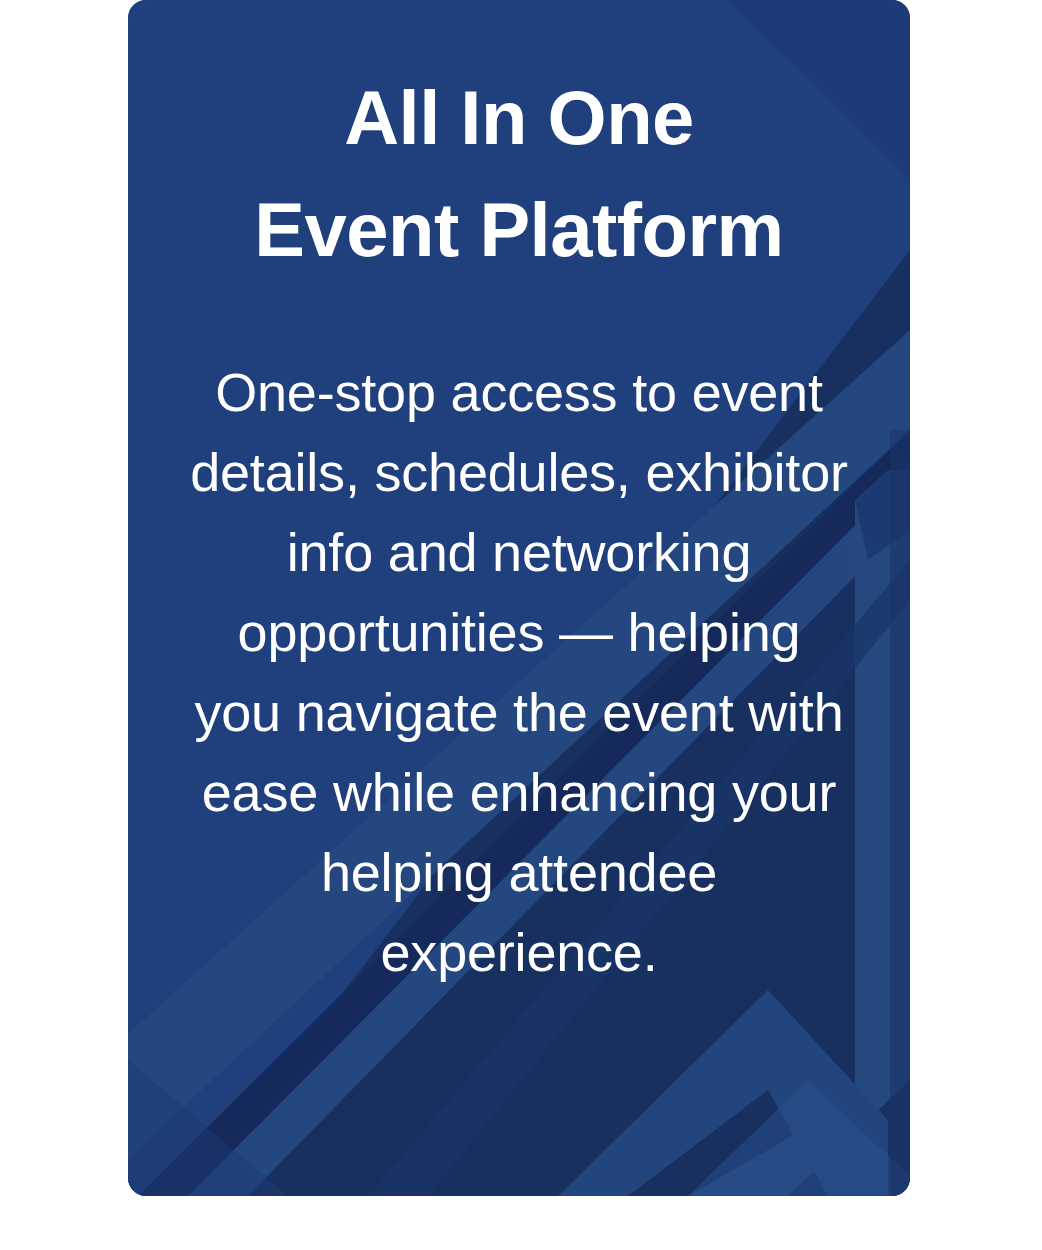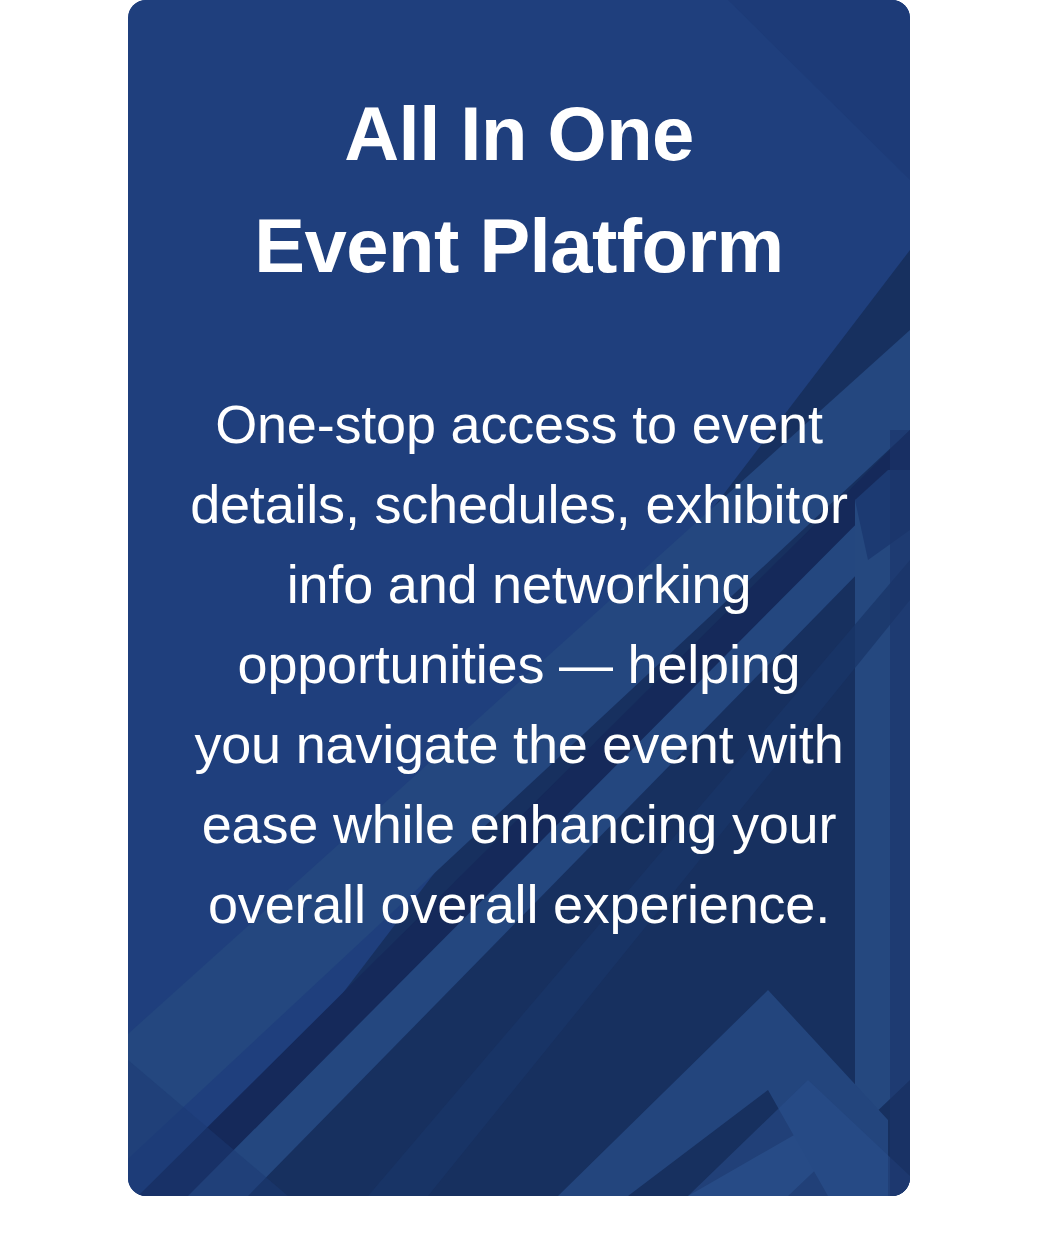--- a/index.html
+++ b/index.html
@@ -49,21 +49,21 @@
     align-items: center;
   }
 
   .card-title {
     color: #ffffff;
     font-size: 76px;
     font-weight: 700;
     line-height: 112px;
     letter-spacing: -0.5px;
     text-align: center;
-    margin: 16px;
+    margin: 0;
     white-space: pre-line;
   }
 
   .card-body {
     color: #ffffff;
     font-size: 54px;
     font-weight: 500;
     line-height: 80px;
     letter-spacing: -0.2px;
     text-align: center;
@@ -109,16 +109,16 @@
 
       <rect x="762" y="430" width="20" height="766" fill="#1a3469" opacity="0.6"></rect>
 
       <polygon points="0,1060 0,1196 160,1196" fill="#1b3a74" opacity="0.5"></polygon>
     </g>
   </svg>
 
   <div class="card-content">
     <h1 class="card-title">All In One
 Event Platform</h1>
-    <p class="card-body">One-stop access to event details, schedules, exhibitor info and networking opportunities — helping you navigate the event with ease while enhancing your overall overall experience.</p>
+    <p class="card-body">One-stop access to event details, schedules, exhibitor info and networking opportunities — helping you navigate the event with ease while enhancing your helping attendee experience.</p>
   </div>
 
 </div>
 
 </body></html>

